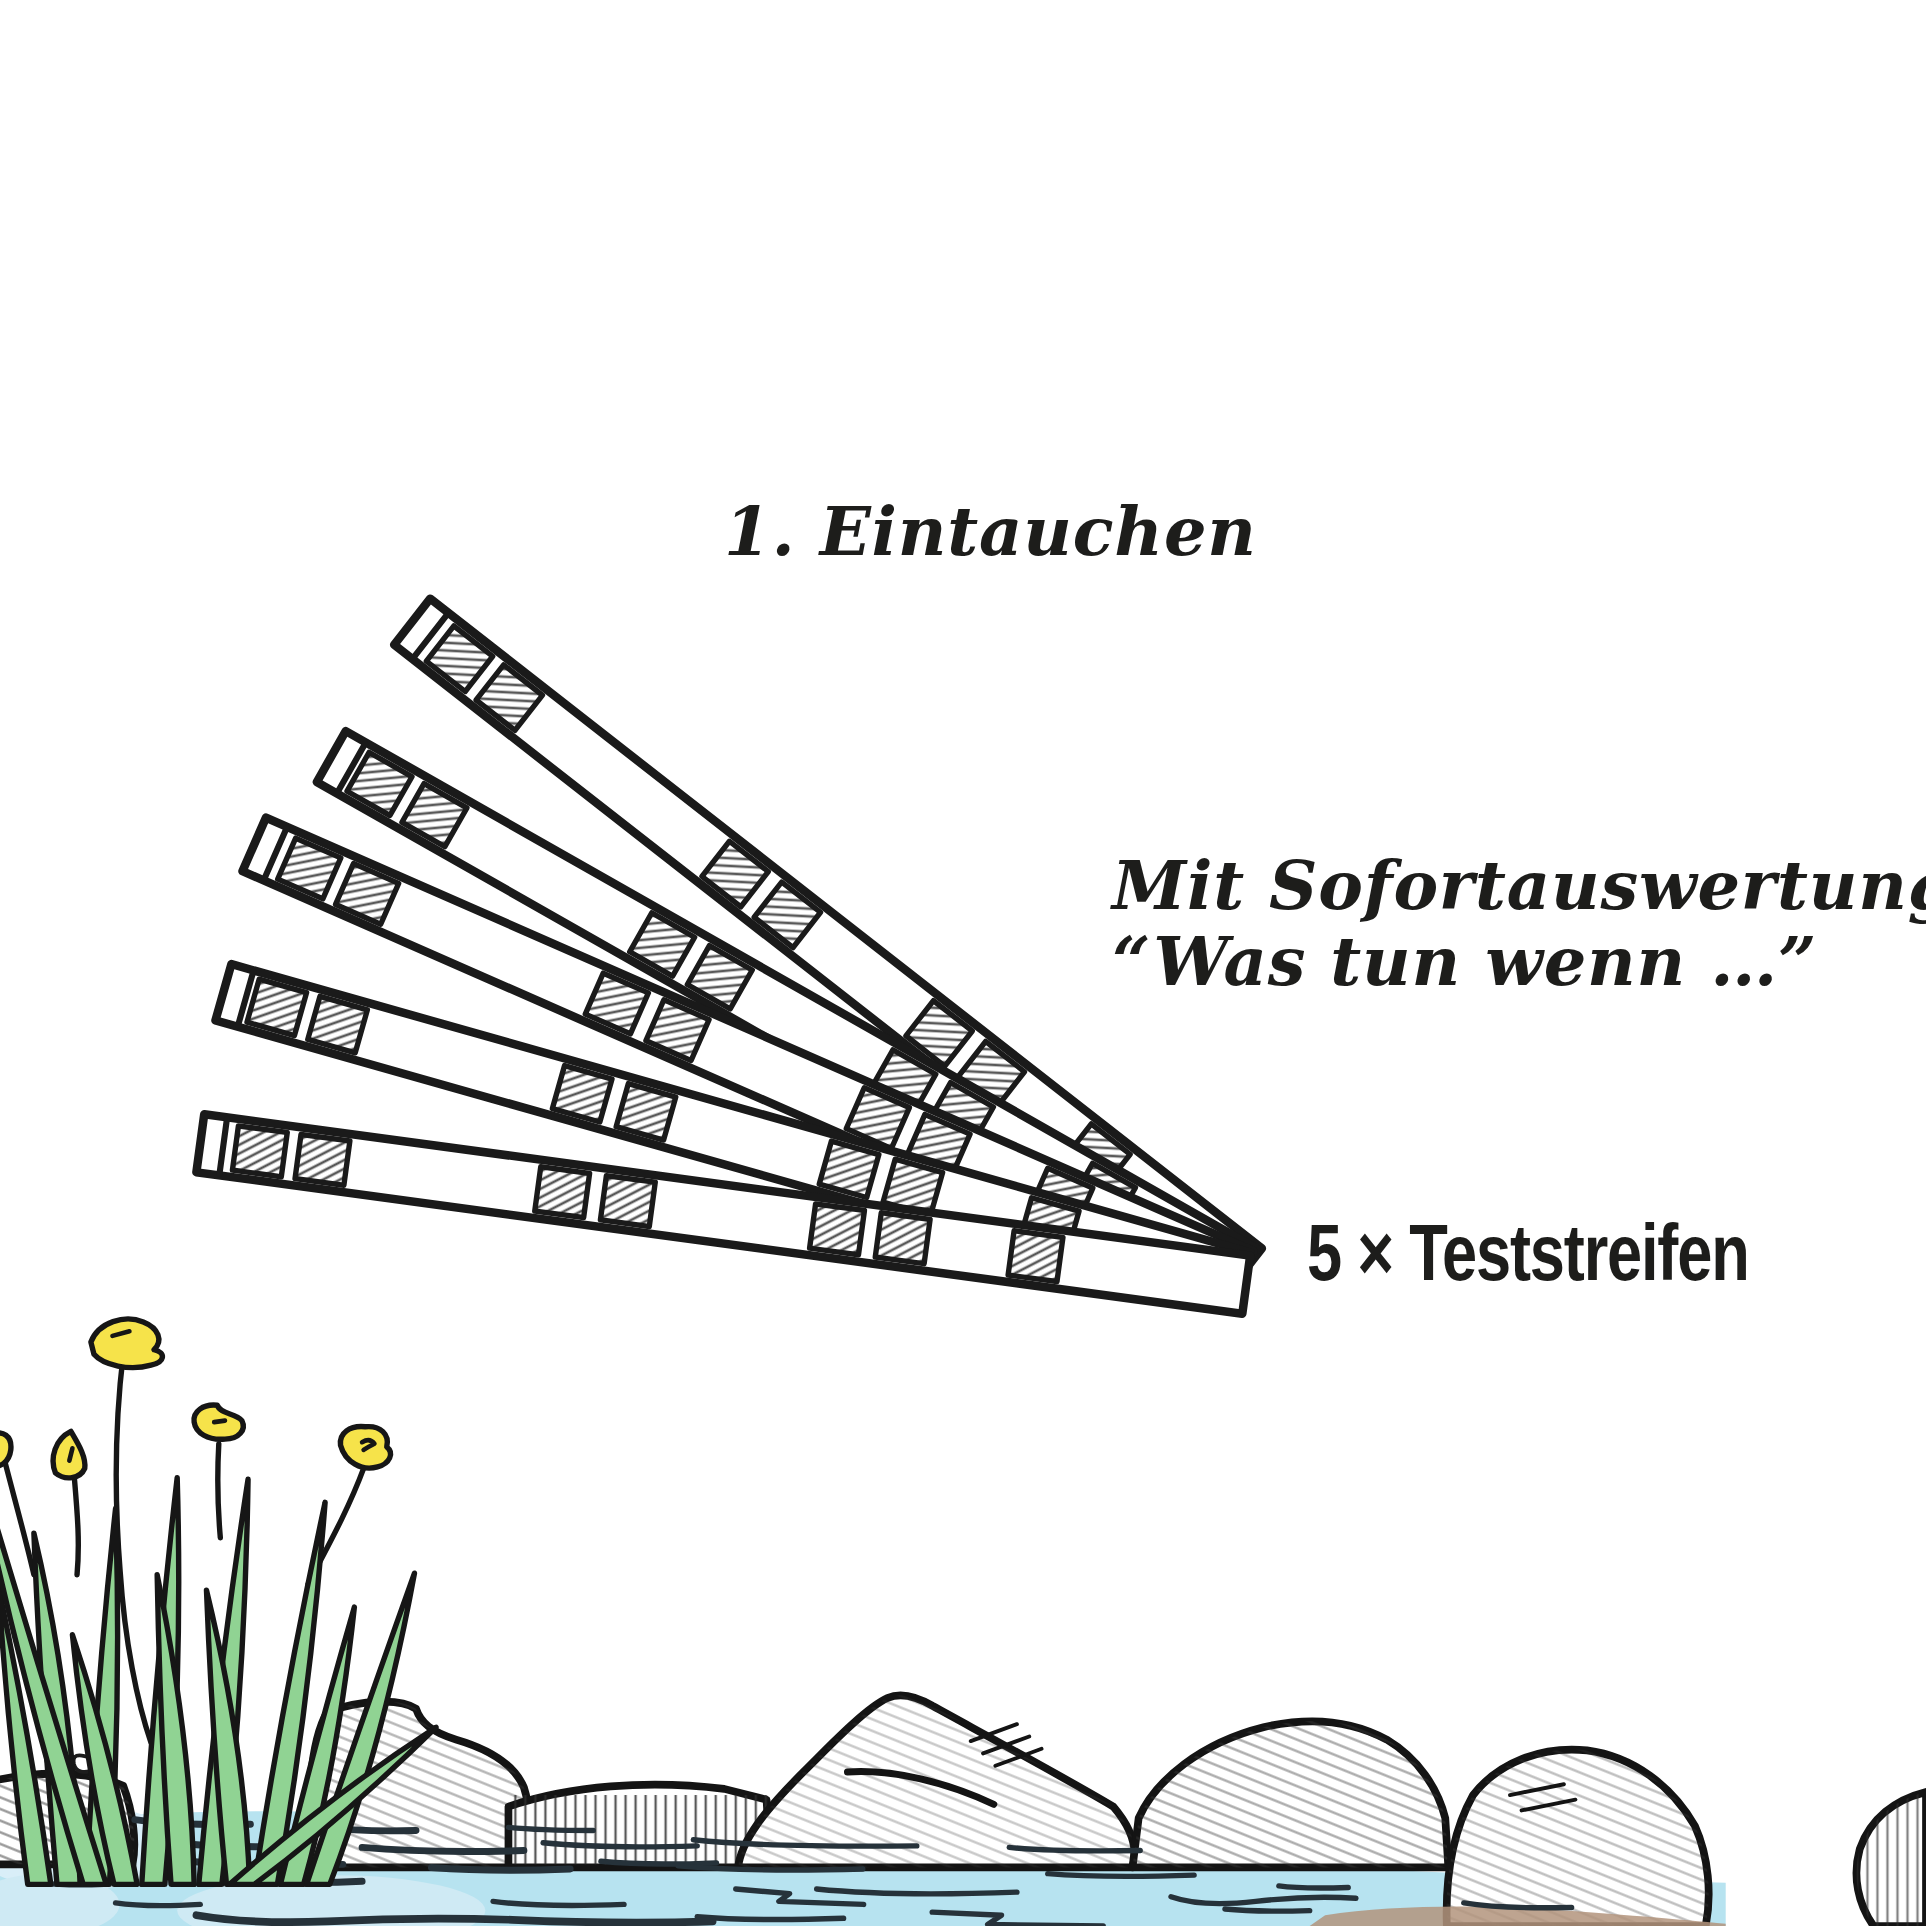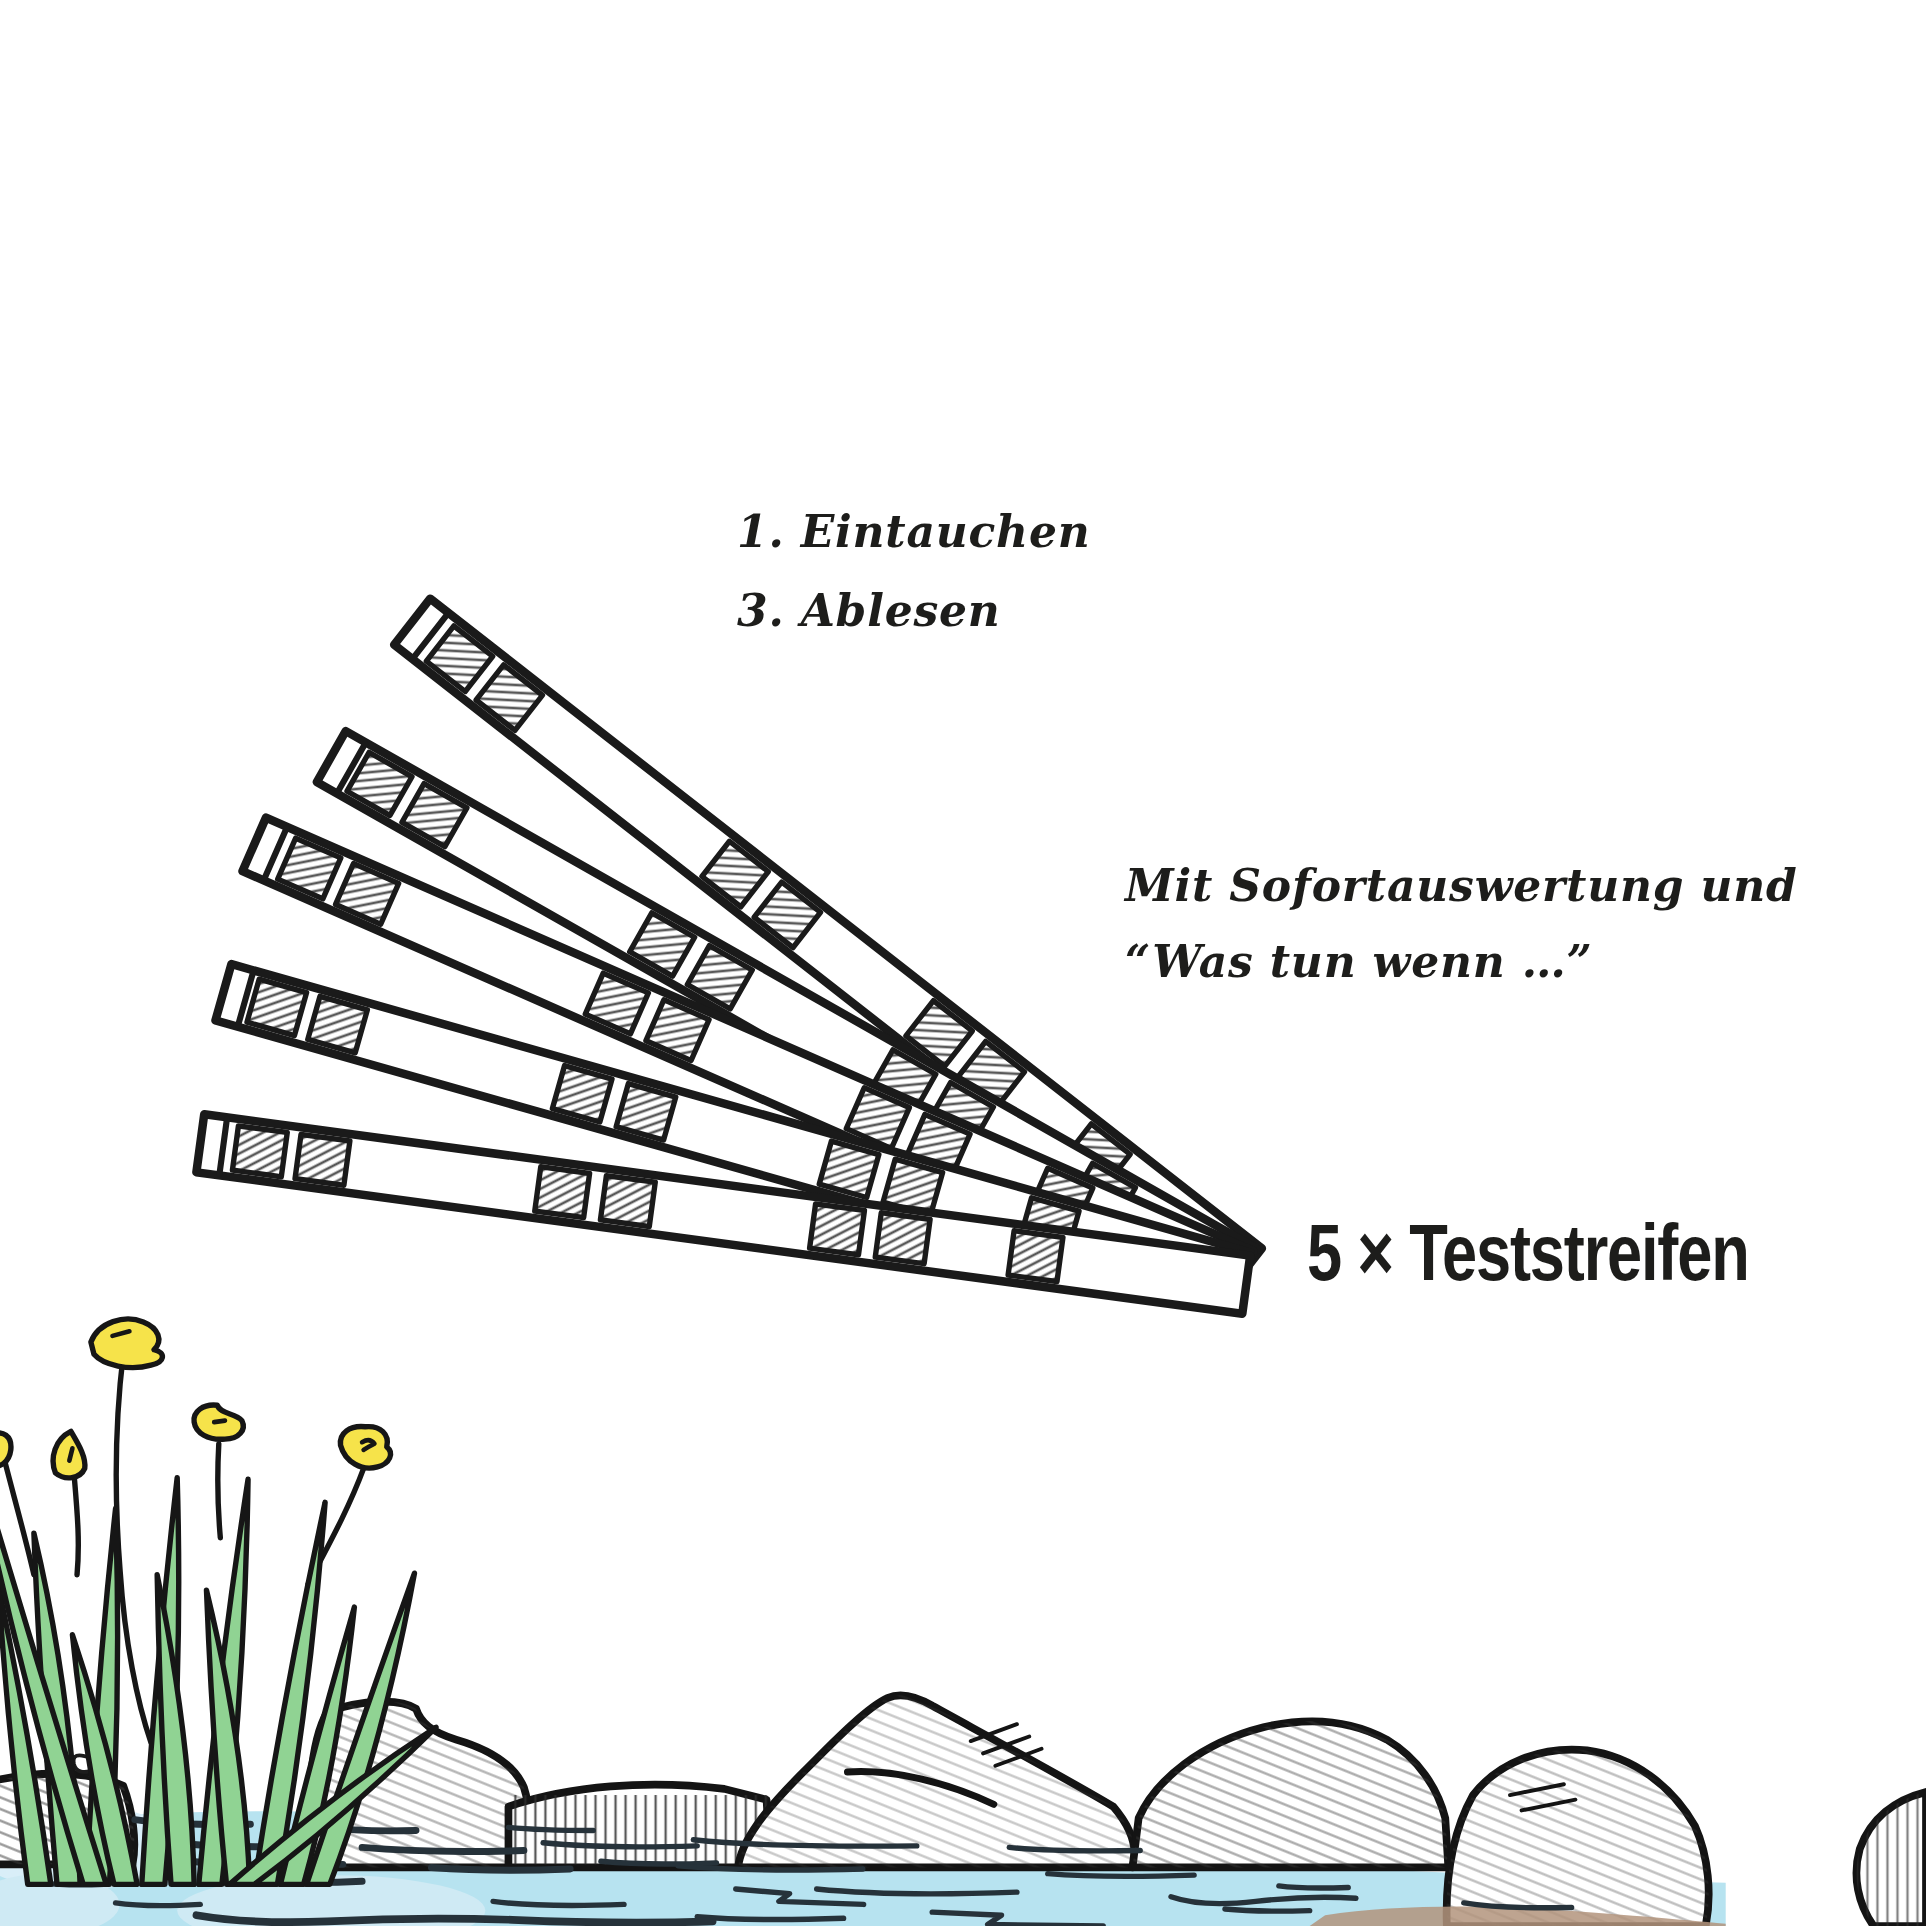--- a/index.html
+++ b/index.html
@@ -1,21 +1,21 @@
 <!DOCTYPE html>
 <html style="font-size:12.3px"><head>
 <meta charset="utf-8">
 <style>
   html,body{margin:0;padding:0;background:#ffffff;}
   .stage{position:relative;width:1926px;height:1926px;background:#fff;overflow:hidden;
          font-family:"Liberation Sans",sans-serif;}
   .stage svg{position:absolute;left:0;top:0;}
   svg path, svg line, svg rect{stroke-linecap:round;stroke-linejoin:round;}
   .script-text{position:absolute;color:#1d1d1b;font-family:"DejaVu Serif",serif;
-    font-style:italic;font-weight:700;font-size:44px;letter-spacing:0.8px;white-space:nowrap;margin-left:13px;}
+    font-style:italic;font-weight:700;font-size:67px;letter-spacing:0.8px;white-space:nowrap;}
   .steps-block{left:724px;top:492px;}
   .steps-block .line{height:79px;line-height:79px;}
   .note-block{left:1112px;top:848px;}
   .note-block .line{height:76px;line-height:76px;}
   .product-label{position:absolute;left:1307px;top:1207px;color:#1d1d1b;
     font-family:"Liberation Sans",sans-serif;font-weight:bold;font-size:79px;
     letter-spacing:-1.5px;white-space:nowrap;transform:scaleX(0.80);transform-origin:left top;}
 </style>
 </head>
 <body>
@@ -202,21 +202,20 @@
         <path d="M90,1896 l4,-16" fill="none" stroke-width="6"></path>
         <path d="M278,1846 l14,-2" fill="none" stroke-width="6"></path>
         <path d="M470,1872 q10,-6 16,2 q-8,4 -14,8" fill="none" stroke-width="6"></path>
       </g>
     </g>
   </g>
 </svg>
 
 <div class="script-text steps-block">
   <div class="line">1. Eintauchen</div>
-  <div class="line">3. Ablesen</div>
 </div>
 
 <div class="script-text note-block">
   <div class="line">Mit Sofortauswertung und</div>
   <div class="line">“Was tun wenn …”</div>
 </div>
 
 <div class="product-label">5 × Teststreifen</div>
 
 </div>

